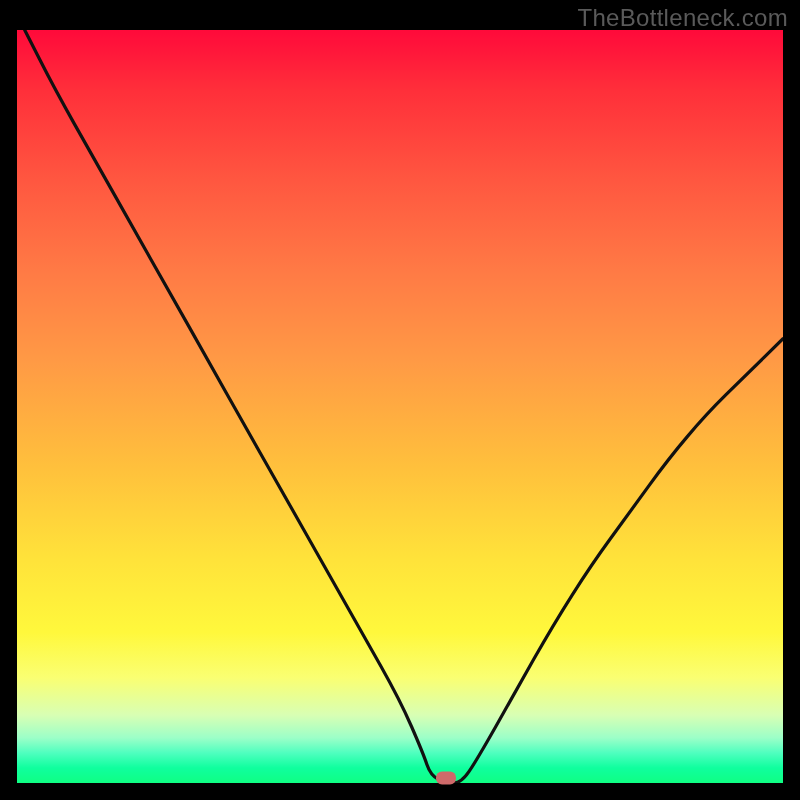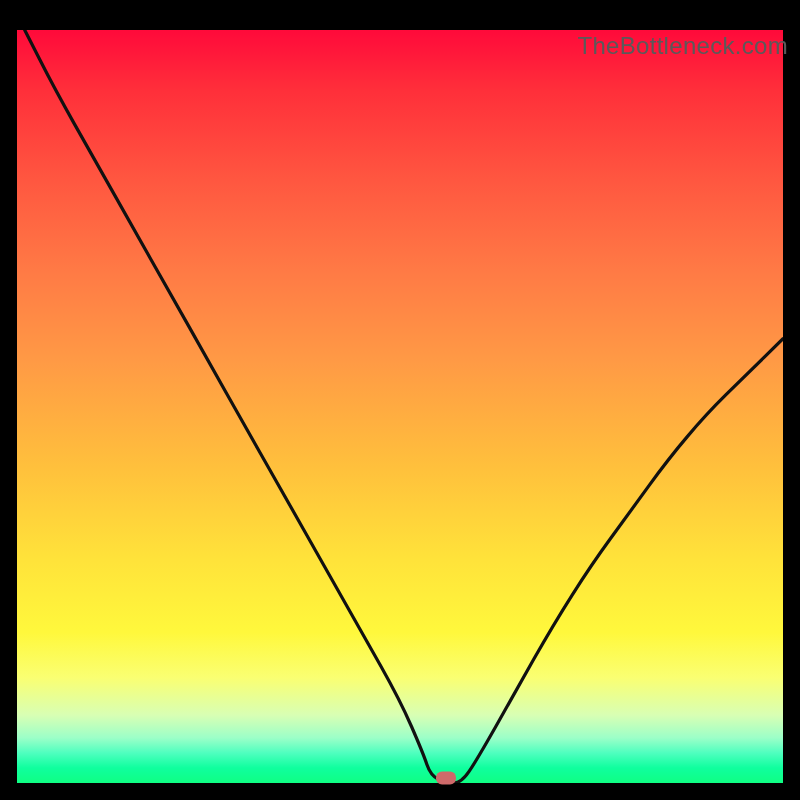--- a/index.html
+++ b/index.html
@@ -19,21 +19,20 @@
   }
   .watermark {
     position: absolute;
     top: 4px;
     right: 12px;
     color: #5a5a5a;
     font-size: 24px;
     font-weight: 500;
     letter-spacing: 0.3px;
     z-index: 20;
-    margin-top: 28px;
   }
   .plot-outer {
     position: absolute;
     left: 17px;
     top: 30px;
     width: 766px;
     height: 753px;
     background: #000;
   }
   .plot-area {

